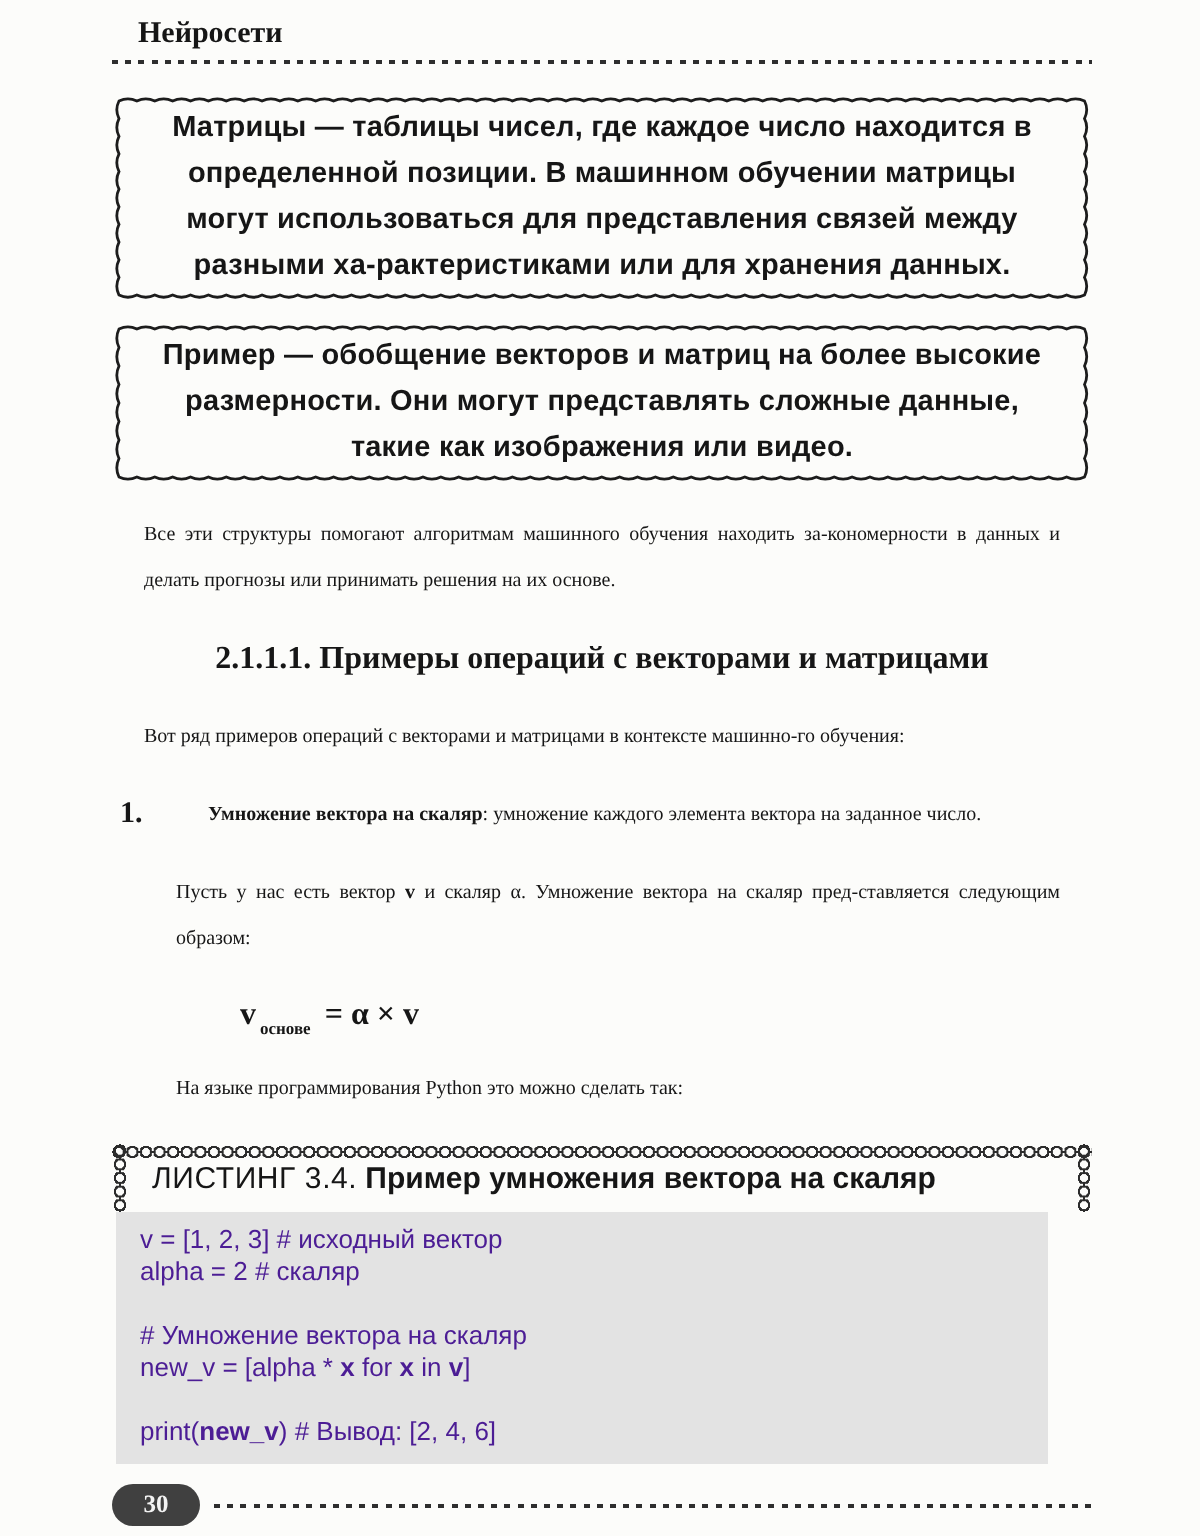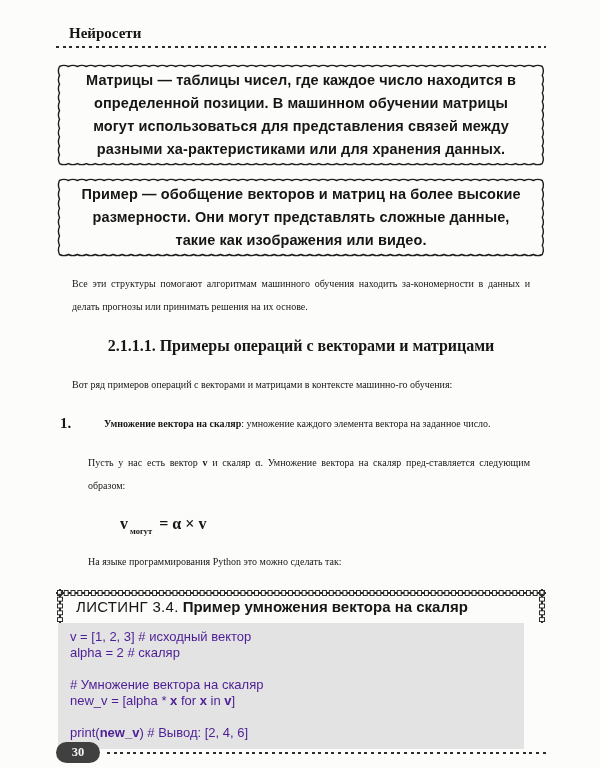--- a/index.html
+++ b/index.html
@@ -3,21 +3,21 @@
 <meta charset="utf-8">
 <style>
   html,body { margin:0; padding:0; background:#ffffff; }
   .page {
     position:relative; width:600px; height:768px; overflow:hidden;
     background:#fcfcfa; color:#161616;
     font-family:"Liberation Serif", serif;
   }
   .content { padding:8px 54px 0 56px; }
 
-  .doc-title { display:block; margin-left:13px; font-size:15px; font-weight:700; line-height:19px;margin-top:16px; }
+  .doc-title { display:block; margin-left:13px; font-size:15px; font-weight:700; line-height:19px; }
   .dotline { height:2px; margin-top:3px;
     background:repeating-linear-gradient(90deg,#2e2e2e 0 3px,transparent 3px 6.6px); }
 
   .wavy-box {
     position:relative; margin-top:15px; padding:6px 18px;
     text-align:center;
     font-family:"Liberation Sans", sans-serif;
     font-weight:700; font-size:14.5px; line-height:23px; letter-spacing:0.1px;
   }
   .wavy-box + .wavy-box { margin-top:10px; }
@@ -103,21 +103,21 @@
 
     <p class="body j">Вот ряд примеров операций с векторами и матрицами в контексте машинно-го обучения:</p>
 
     <div class="list-item">
       <span class="list-num">1.</span>
       <p class="body j"><span class="b">Умножение вектора на скаляр</span><span>: умножение каждого элемента вектора на заданное число.</span></p>
     </div>
 
     <p class="body j indent1 mt8"><span>Пусть у нас есть вектор </span><span class="b">v</span><span> и скаляр α. Умножение вектора на скаляр пред-ставляется следующим образом:</span></p>
 
-    <div class="formula"><span>v</span><span class="sub">могут</span><span> = α × v</span></div>
+    <div class="formula"><span>v</span><span class="sub">основе</span><span> = α × v</span></div>
 
     <p class="body indent1 mt8">На языке программирования Python это можно сделать так:</p>
 
     <div class="listing">
       <div class="listing-header">
         <span class="chain-h"></span>
         <span class="chain-v chain-left"></span>
         <span class="chain-v chain-right"></span>
         <span class="listing-label">ЛИСТИНГ 3.4.</span><span class="listing-title">Пример умножения вектора на скаляр</span>
       </div>

